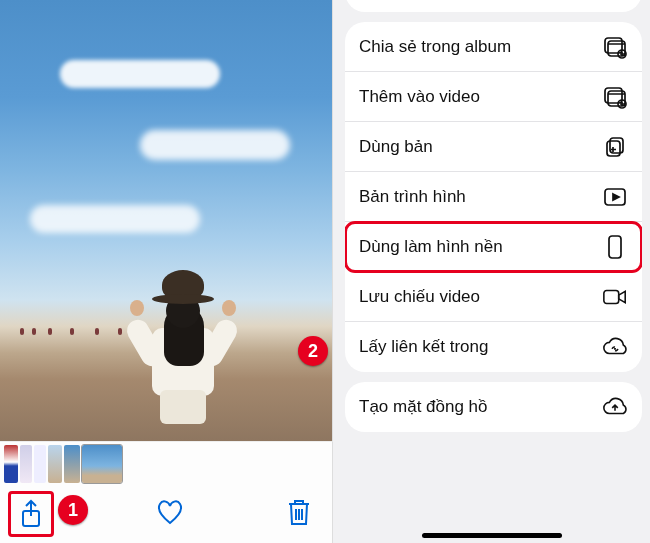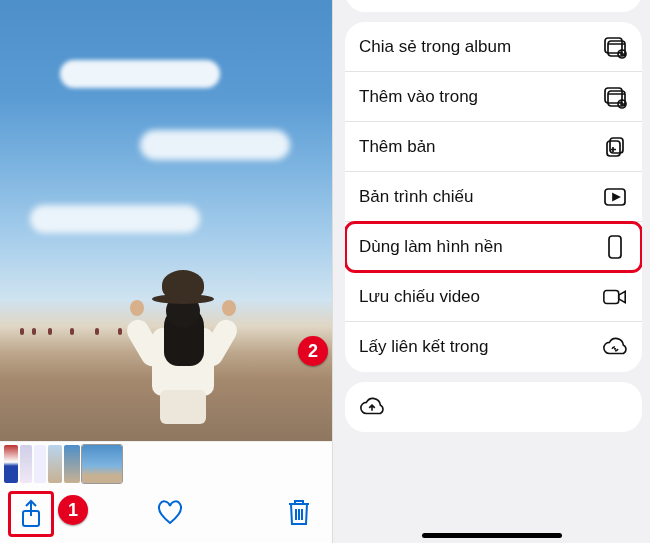--- a/index.html
+++ b/index.html
@@ -217,43 +217,43 @@
           <svg viewBox="0 0 26 24" width="26" height="24">
               <rect x="6" y="6" width="17" height="15" rx="3"></rect>
               <path d="M6 9h17"></path>
               <rect x="3" y="3" width="17" height="15" rx="3"></rect>
               <circle cx="20" cy="19" r="4"></circle>
               <path d="M20 17v4M18 19h4"></path>
             </svg>
         </span>
       </div>
       <div class="row">
-        <span>Thêm vào trong</span>
+        <span>Thêm vào video</span>
         <span class="row-icon">
           <svg viewBox="0 0 26 24" width="26" height="24">
               <rect x="6" y="6" width="17" height="15" rx="3"></rect>
               <path d="M6 9h17"></path>
               <rect x="3" y="3" width="17" height="15" rx="3"></rect>
               <circle cx="20" cy="19" r="4"></circle>
               <path d="M20 17v4M18 19h4"></path>
             </svg>
         </span>
       </div>
       <div class="row">
-        <span>Thêm bản</span>
+        <span>Dùng bản</span>
         <span class="row-icon">
           <svg viewBox="0 0 24 24" width="24" height="24">
               <rect x="7" y="3" width="13" height="15" rx="3"></rect>
               <rect x="4" y="6" width="13" height="15" rx="3"></rect>
               <path d="M10 12v5M8 14.5h5"></path>
             </svg>
         </span>
       </div>
       <div class="row">
-        <span>Bản trình chiếu</span>
+        <span>Bản trình hình</span>
         <span class="row-icon">
           <svg viewBox="0 0 24 20" width="24" height="20">
               <rect x="2" y="2" width="20" height="16" rx="3"></rect>
               <path d="M10 7l6 3-6 3z" fill="#111"></path>
             </svg>
         </span>
       </div>
       <div class="row highlight">
         <span>Dùng làm hình nền</span>
         <span class="row-icon">
@@ -277,20 +277,21 @@
           <svg viewBox="0 0 28 20" width="28" height="20">
               <path d="M8 17a6 6 0 010-12 8 8 0 0115 3 5 5 0 010 9z"></path>
               <path d="M11 12a2.5 2.5 0 013-2M17 12a2.5 2.5 0 01-3 2M13 12h2"></path>
             </svg>
         </span>
       </div>
     </div>
 
     <div class="group">
       <div class="row">
+        <span>Tạo mặt đồng hồ</span>
         <span class="row-icon">
           <svg viewBox="0 0 28 20" width="28" height="20">
               <path d="M8 17a6 6 0 010-12 8 8 0 0115 3 5 5 0 010 9z"></path>
               <path d="M14 14v-6M11 11l3-3 3 3"></path>
             </svg>
         </span>
       </div>
     </div>
 
     <div class="home-indicator"></div>

